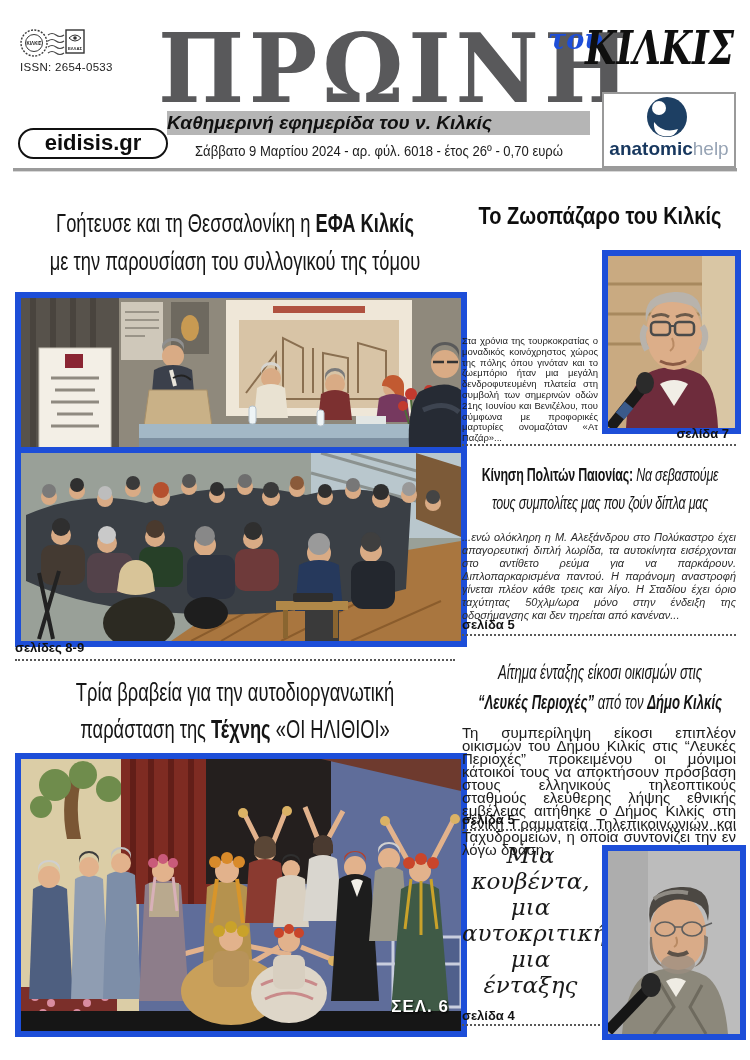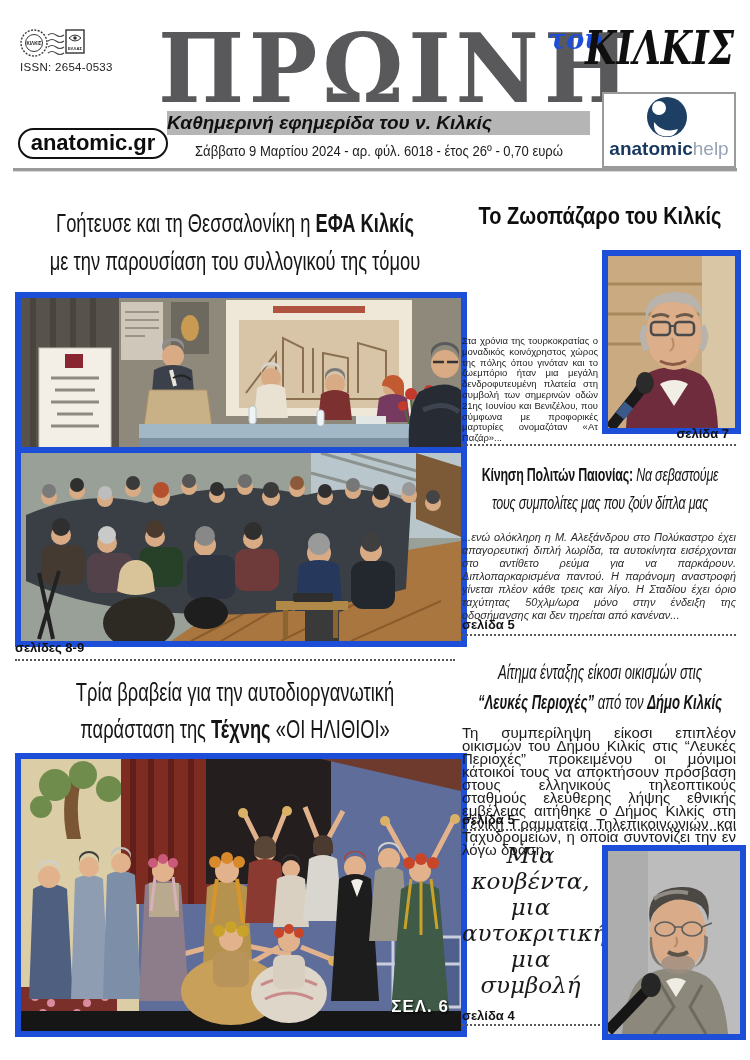--- a/index.html
+++ b/index.html
@@ -77,21 +77,21 @@
     <text x="55" y="23" text-anchor="middle" font-size="4.2" font-weight="bold" fill="#222">ΕΛΛΑΣ</text>
   </svg>
   <div class="abs issn">ISSN: 2654-0533</div>
 
   <div class="abs mast-main">ΠΡΩΙΝΗ</div>
   <div class="abs mast-tou">του</div>
   <div class="abs mast-kilkis">ΚΙΛΚΙΣ</div>
 
   <div class="abs subbar">Καθημερινή εφημερίδα του ν. Κιλκίς</div>
   <div class="abs dateline">Σάββατο 9 Μαρτίου 2024 - αρ. φύλ. 6018 - έτος 26º - 0,70 ευρώ</div>
-  <div class="abs site-pill">anatomic.gr</div>
+  <div class="abs site-pill">eidisis.gr</div>
 
   <div class="abs ad-box">
     <svg width="126" height="46" viewBox="0 0 126 46">
       <circle cx="63" cy="23" r="20" fill="#1d3f63"></circle>
       <circle cx="55" cy="14" r="7" fill="#ffffff"></circle>
       <path d="M50,28 q9,12 24,7 q-3,9 -15,7 q-10,-2 -9,-14 z" fill="#ffffff"></path>
     </svg>
   </div>
   <div class="abs ad-word">
     <span style="color:#17375e">anatomic</span><span class="lite">help</span>
@@ -398,21 +398,21 @@
   </div>
   <div class="abs r3body">Τη συμπερίληψη είκοσι επιπλέον οικισμών του Δήμου Κιλκίς στις “Λευκές Περιοχές” προκειμένου οι μόνιμοι κάτοικοί τους να αποκτήσουν πρόσβαση στους ελληνικούς τηλεοπτικούς σταθμούς ελεύθερης λήψης εθνικής εμβέλειας αιτήθηκε ο Δήμος Κιλκίς στη Γενική Γραμματεία Τηλεπικοινωνιών και Ταχυδρομείων, η οποία συντονίζει την εν λόγω δράση.</div>
   <div class="pagelbl" style="left:462px;top:812px">σελίδα 5</div>
   <div class="dot" style="left:462px;top:829px;width:274px"></div>
 
   <div class="abs r4title">
     <span>Μια</span><br>
     <span>κουβέντα,</span><br>
     <span>μια</span><br>
     <span>αυτοκριτική,</span><br>
-    <span>μια συμβολή</span>
+    <span>μια ένταξης</span>
   </div>
   <div class="pagelbl r4page">σελίδα 4</div>
   <div class="dot" style="left:462px;top:1024px;width:138px"></div>
 
   <div class="photo" style="left:602px;top:845px;width:132px;height:183px">
     <svg viewBox="0 0 132 183" preserveAspectRatio="none">
       <rect width="132" height="183" fill="#bcbcbc"></rect>
       <rect width="40" height="183" fill="#adadad"></rect>
       <path d="M14,183 q4,-46 22,-58 q30,-16 62,0 q18,12 22,58 z" fill="#8c887b"></path>
       <path d="M52,132 l14,24 l-20,27 M94,134 l-12,22 l16,27" stroke="#6e6a5e" stroke-width="3" fill="none"></path>

